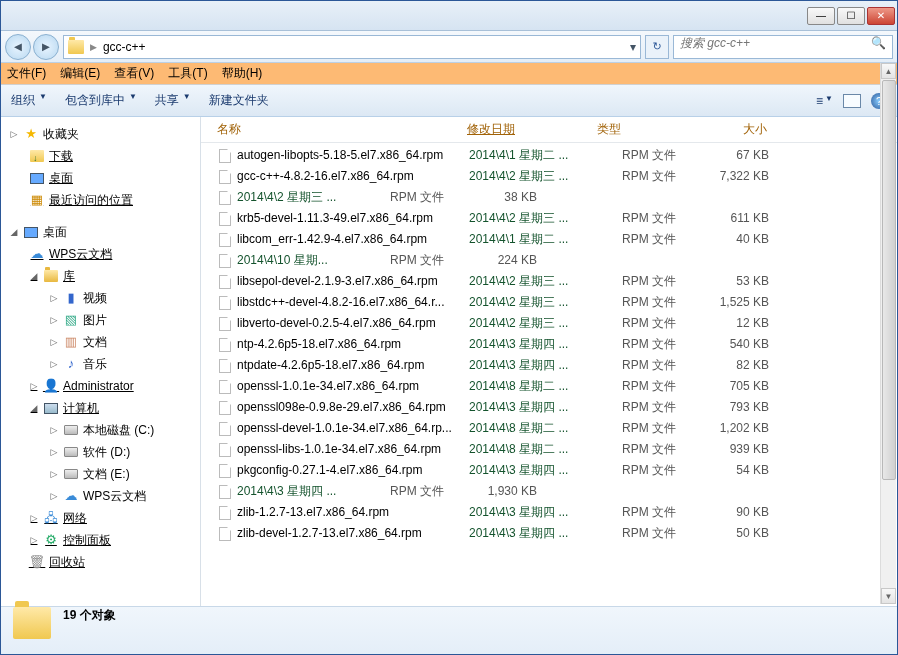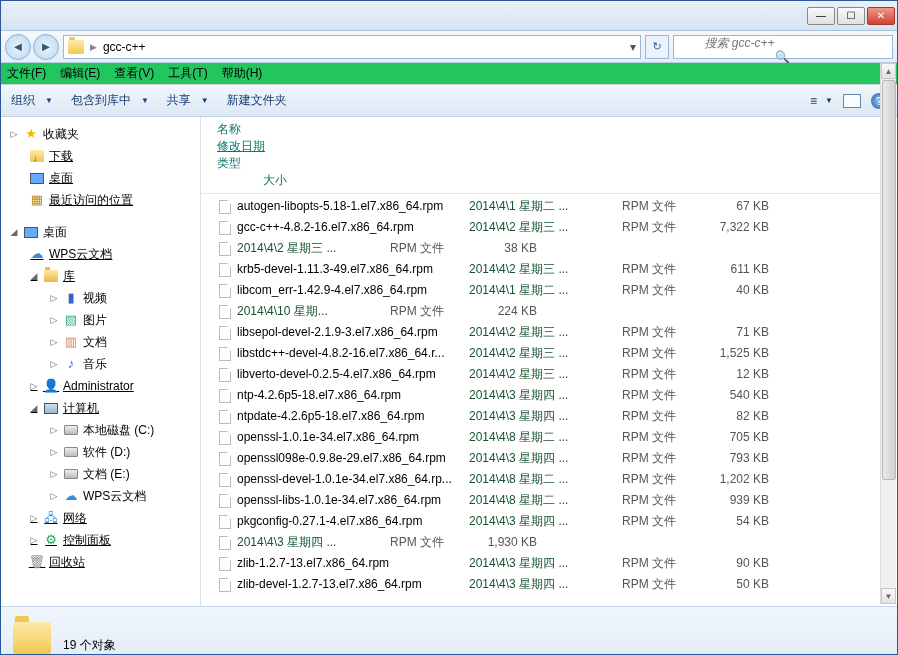--- a/index.html
+++ b/index.html
@@ -10,27 +10,27 @@
 .win-close { background: linear-gradient(#e98, #c43); color: #fff; border-color: #a33; }
 .navbar { height: 32px; background: linear-gradient(#f4f8fc, #e4eef8); border-bottom: 1px solid #bcd0e4; display: flex; align-items: center; padding: 2px 4px; gap: 4px; }
 .nav-btns { display: flex; gap: 2px; }
 .nav-circle { width: 26px; height: 26px; border-radius: 50%; background: radial-gradient(#e8f4ff, #b8d8f0); border: 1px solid #8ab0d0; display: flex; align-items: center; justify-content: center; color: #456; font-size: 13px; cursor: default; }
 .addrbar { flex: 1; height: 24px; border: 1px solid #9ab8d6; background: #fff; display: flex; align-items: center; padding: 0 4px; gap: 6px; }
 .folder-icon-sm { width: 16px; height: 14px; background: linear-gradient(#ffe9a8, #f0c850); border-radius: 1px; position: relative; }
 .folder-icon-sm::before { content: ""; position: absolute; top: -3px; left: 1px; width: 6px; height: 3px; background: #f0c850; border-radius: 1px 1px 0 0; }
 .addr-sep { color: #888; font-size: 9px; }
 .addr-drop { margin-left: auto; display: flex; gap: 4px; color: #456; }
 .refresh-btn { width: 24px; height: 24px; border: 1px solid #9ab8d6; background: #eaf2fa; display: flex; align-items: center; justify-content: center; color: #2b5797; font-size: 11px; }
-.searchbar { width: 220px; height: 24px; border: 1px solid #9ab8d6; background: #fff; display: flex; align-items: center; padding: 0 6px; flex-direction: column; }
+.searchbar { width: 220px; height: 24px; border: 1px solid #9ab8d6; background: #fff; display: flex; align-items: flex-start; padding: 0 6px; }
 .searchbar input { border: none; outline: none; flex: 1; font-style: italic; color: #888; font-size: 12px; }
 .search-icn { color: #2b5797; font-size: 12px; }
-.menubar { height: 22px; background: #22c55e; border-bottom: 1px solid #d0d0d0; display: flex; align-items: center; padding: 0 6px; gap: 14px; }
+.menubar { height: 22px; background: #fdba74; border-bottom: 1px solid #d0d0d0; display: flex; align-items: center; padding: 0 6px; gap: 14px; }
 .menu-item { cursor: default; }
 .toolbar { height: 32px; background: linear-gradient(#f0f6fc, #dce8f4); border-bottom: 1px solid #b8d0e8; display: flex; align-items: center; padding: 0 10px; gap: 18px; color: #1a3a6e; }
-.tb-item { display: flex; align-items: center; gap: 10px; cursor: default; }
+.tb-item { display: flex; gap: 4px; cursor: default; }
 .tb-drop { font-size: 8px; }
 .tb-right { margin-left: auto; display: flex; gap: 10px; align-items: center; }
 .tb-icn { width: 18px; height: 14px; border: 1px solid #6a88a8; background: #f8fcff; }
 .help-icn { width: 16px; height: 16px; border-radius: 50%; background: radial-gradient(#8cf, #2b5797); color: #fff; font-size: 11px; display: flex; align-items: center; justify-content: center; }
 .body { flex: 1; display: flex; min-height: 0; }
 .sidebar { width: 200px; border-right: 1px solid #d8e0e8; overflow-y: auto; padding: 6px 0; }
 .tree-item { display: flex; align-items: center; padding: 2px 0 2px 8px; gap: 4px; cursor: default; white-space: nowrap; line-height: 18px; }
 .tree-tw { width: 10px; font-size: 9px; color: #666; text-align: center; }
 .tree-icn { width: 16px; height: 16px; display: flex; align-items: center; justify-content: center; font-size: 13px; }
 .fav-star { color: #f5b800; }
@@ -39,35 +39,35 @@
 .desk-icn { width: 14px; height: 11px; border: 1px solid #456; background: #6af; }
 .cloud-icn { color: #3a8bd8; }
 .lib-icn { background: linear-gradient(#ffe9a8, #e8b840); width: 14px; height: 12px; border-radius: 1px; position: relative; }
 .lib-icn::before { content: ""; position: absolute; top: -3px; left: 1px; width: 5px; height: 3px; background: #e8b840; border-radius: 1px 1px 0 0; }
 .pc-icn { width: 14px; height: 11px; border: 1px solid #456; background: linear-gradient(#cde, #9bc); }
 .drv-icn { width: 14px; height: 10px; background: linear-gradient(#eee, #bbb); border: 1px solid #888; border-radius: 1px; }
 .net-icn { color: #3a8bd8; font-size: 12px; }
 .indent-1 { padding-left: 28px; text-decoration: underline; }
 .indent-2 { padding-left: 48px; }
 .filepane { flex: 1; display: flex; flex-direction: column; overflow: hidden; }
-.col-headers { display: flex; padding: 4px 8px 4px 16px; border-bottom: 1px solid #e4e8ec; color: #0f766e; flex-direction: column; }
+.col-headers { display: flex; padding: 4px 8px 4px 16px; border-bottom: 1px solid #e4e8ec; color: #a16207; }
 .col-name { width: 250px; }
 .col-date { width: 130px; text-decoration: underline; }
 .col-type { width: 100px; }
 .col-size { width: 80px; text-align: right; padding-right: 10px; }
 .file-list { flex: 1; overflow-y: auto; padding: 2px 0; }
 .file-row { display: flex; padding: 1px 8px 1px 16px; align-items: center; cursor: default; line-height: 19px; }
 .file-icn { width: 16px; height: 16px; margin-right: 4px; display: flex; align-items: center; justify-content: center; }
 .doc-icn { width: 12px; height: 14px; background: #fff; border: 1px solid #bbb; position: relative; }
 .doc-icn::before { content: ""; position: absolute; right: -1px; top: -1px; border-style: solid; border-width: 0 4px 4px 0; border-color: transparent #fff transparent transparent; }
 .fc-name { width: 232px; white-space: nowrap; overflow: hidden; text-overflow: ellipsis; }
 .fc-date { width: 130px; color: #14532d; white-space: nowrap; overflow: hidden; text-overflow: ellipsis; }
 .fc-type { width: 100px; color: #555; text-align: center; }
 .fc-size { width: 80px; text-align: right; color: #555; padding-right: 10px; }
-.statusbar { height: 48px; background: linear-gradient(#f0f6fc, #e4eef8); border-top: 1px solid #c8d8e8; display: flex; align-items: flex-end; padding: 0 12px; gap: 12px; }
+.statusbar { height: 48px; background: linear-gradient(#f0f6fc, #e4eef8); border-top: 1px solid #c8d8e8; display: flex; align-items: flex-start; padding: 0 12px; gap: 12px; font-weight: bold; }
 .status-folder { width: 38px; height: 32px; background: linear-gradient(#ffe9a8, #f0c850); border-radius: 2px; position: relative; }
 .status-folder::before { content: ""; position: absolute; top: -6px; left: 2px; width: 14px; height: 6px; background: #f0c850; border-radius: 2px 2px 0 0; }
 .sb-track { position: absolute; right: 1px; top: 62px; bottom: 50px; width: 16px; background: #f0f0f0; border-left: 1px solid #dcdcdc; display: flex; flex-direction: column; }
 .sb-btn { height: 16px; background: linear-gradient(#f8f8f8, #e4e4e4); border: 1px solid #c8c8c8; display: flex; align-items: center; justify-content: center; font-size: 8px; color: #666; }
 .sb-thumb { width: 14px; background: linear-gradient(90deg, #e8e8e8, #d0d0d0); border: 1px solid #b8b8b8; border-radius: 2px; margin: 1px auto; }
 </style>
 </head>
 <body>
 
 <div class="window">
@@ -254,21 +254,21 @@
         <div class="col-name">名称</div>
         <div class="col-date">修改日期</div>
         <div class="col-type">类型</div>
         <div class="col-size">大小</div>
       </div>
       <div class="file-list" id="file-list">
           <div class="file-row">
             <span class="file-icn">
               <span class="doc-icn"></span>
             </span>
-            <span class="fc-name">autogen-libopts-5.18-1.el7.x86_64.rpm</span>
+            <span class="fc-name">autogen-libopts-5.18-5.el7.x86_64.rpm</span>
             <span class="fc-date">2014\4\1 星期二 ...</span>
             <span class="fc-type">RPM 文件</span>
             <span class="fc-size">67 KB</span>
           </div>
           <div class="file-row">
             <span class="file-icn">
               <span class="doc-icn"></span>
             </span>
             <span class="fc-name">gcc-c++-4.8.2-16.el7.x86_64.rpm</span>
             <span class="fc-date">2014\4\2 星期三 ...</span>
@@ -309,21 +309,21 @@
             <span class="fc-type">RPM 文件</span>
             <span class="fc-size">224 KB</span>
           </div>
           <div class="file-row">
             <span class="file-icn">
               <span class="doc-icn"></span>
             </span>
             <span class="fc-name">libsepol-devel-2.1.9-3.el7.x86_64.rpm</span>
             <span class="fc-date">2014\4\2 星期三 ...</span>
             <span class="fc-type">RPM 文件</span>
-            <span class="fc-size">71 KB</span>
+            <span class="fc-size">53 KB</span>
           </div>
           <div class="file-row">
             <span class="file-icn">
               <span class="doc-icn"></span>
             </span>
             <span class="fc-name">libstdc++-devel-4.8.2-16.el7.x86_64.r...</span>
             <span class="fc-date">2014\4\2 星期三 ...</span>
             <span class="fc-type">RPM 文件</span>
             <span class="fc-size">1,525 KB</span>
           </div>

